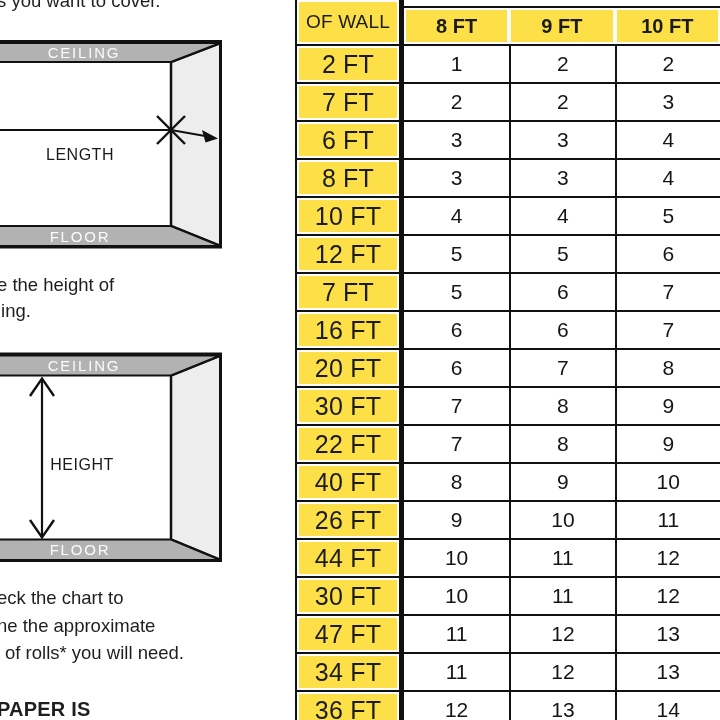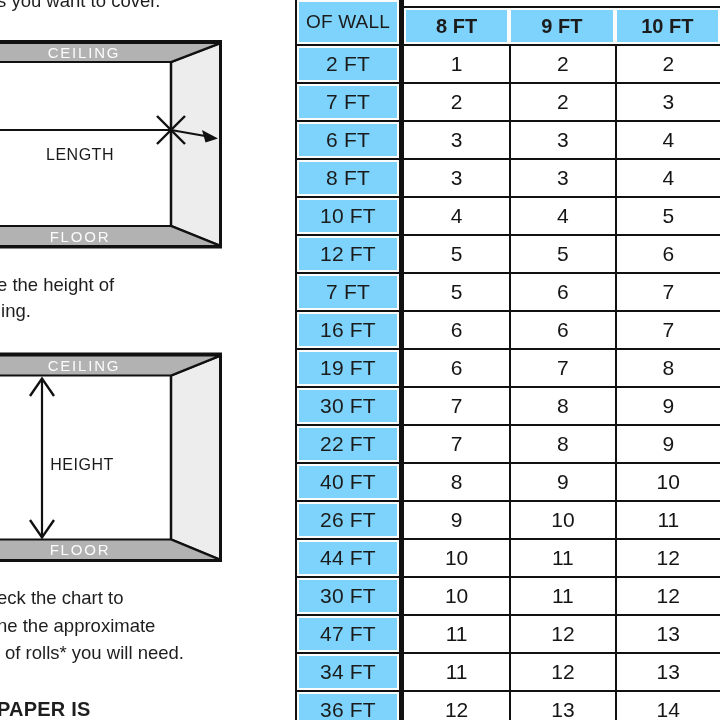--- a/index.html
+++ b/index.html
@@ -20,30 +20,30 @@
 
   table.rolls{
     position:absolute;left:295px;top:0;
     border-collapse:separate;border-spacing:0;table-layout:fixed;
     border-left:2px solid #111;
   }
   table.rolls th,table.rolls td{
     box-sizing:border-box;margin:0;padding:0;text-align:center;vertical-align:middle;
     border-bottom:2px solid #111;font-weight:normal;
   }
-  .cell-gray{background:#7dd3fc;box-shadow:inset 0 0 0 2px #fbfbfb;}
+  .cell-gray{background:#fde047;box-shadow:inset 0 0 0 2px #fbfbfb;}
   th.corner{
     vertical-align:top;padding-top:1px;border-right:5px solid #111;
     font-weight:bold;font-size:19px;letter-spacing:.2px;
   }
   th.sliver{height:8px;background:#fff;}
   tr.cols-row th{height:38px;font-weight:bold;font-size:20px;}
   th.rowlabel{
     height:38px;border-right:5px solid #111;
-    font-weight:bold;font-size:21px;letter-spacing:.2px;
+    font-weight:bold;font-size:25px;letter-spacing:.2px;
   }
   td.val{height:38px;background:#fff;font-size:21px;color:#151515;}
   td.val + td.val{border-left:2px solid #111;}
 
   .d-text{font-size:16px;fill:#1a1a1a;letter-spacing:.5px;}
   .d-band-text{font-size:15px;fill:#fbfbfb;letter-spacing:1.8px;}
 </style>
 </head>
 <body>
 
@@ -153,21 +153,21 @@
       <td class="val">6</td>
       <td class="val">7</td>
     </tr>
         <tr>
       <th class="rowlabel cell-gray">16 FT</th>
       <td class="val">6</td>
       <td class="val">6</td>
       <td class="val">7</td>
     </tr>
         <tr>
-      <th class="rowlabel cell-gray">19 FT</th>
+      <th class="rowlabel cell-gray">20 FT</th>
       <td class="val">6</td>
       <td class="val">7</td>
       <td class="val">8</td>
     </tr>
         <tr>
       <th class="rowlabel cell-gray">30 FT</th>
       <td class="val">7</td>
       <td class="val">8</td>
       <td class="val">9</td>
     </tr>

